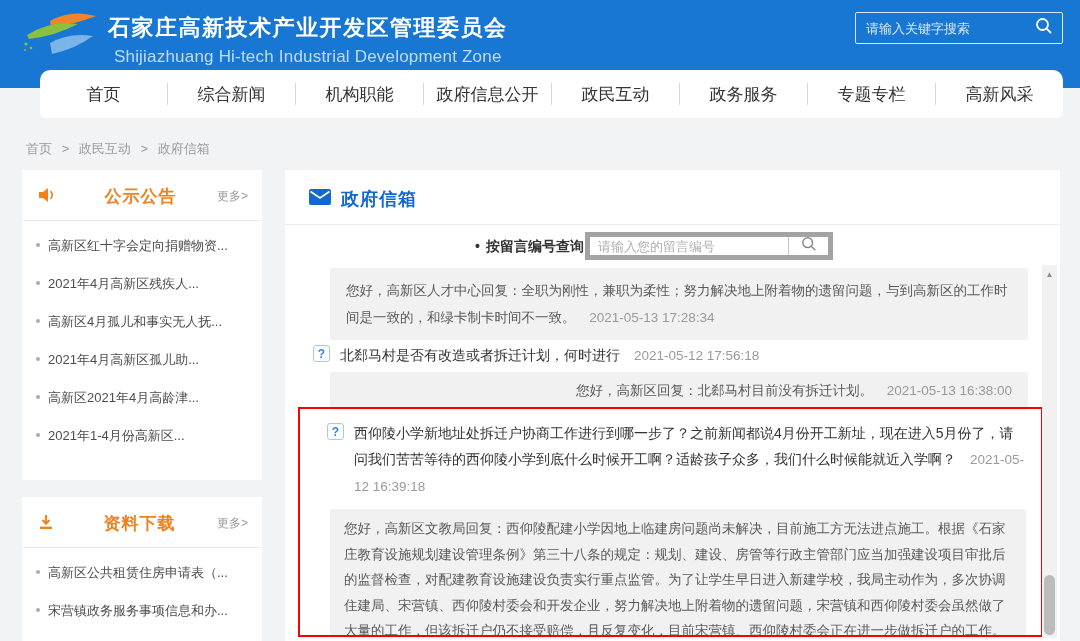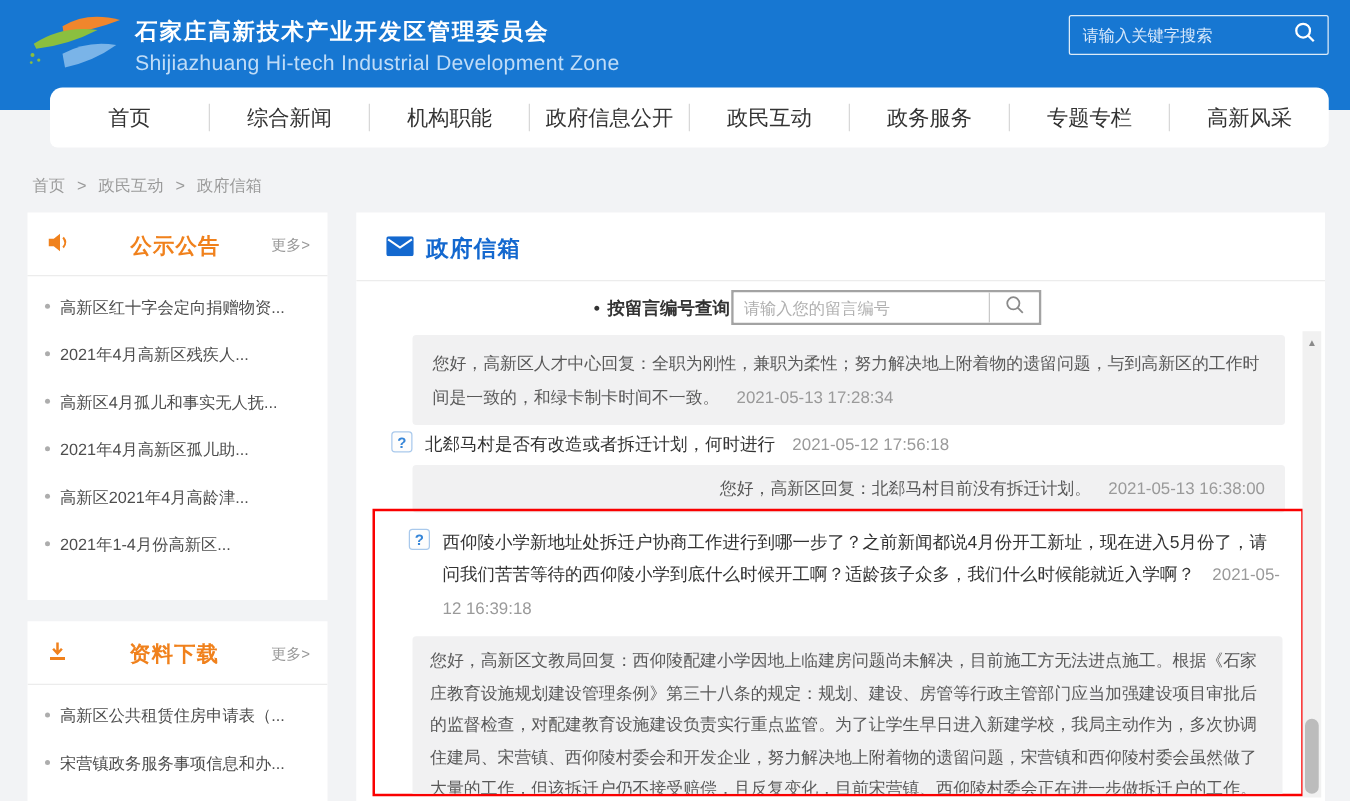--- a/index.html
+++ b/index.html
@@ -6,21 +6,21 @@
   html,body { width:1080px; height:641px; }
   body {
     position:relative; overflow:hidden;
     font-family:"Liberation Sans","DejaVu Sans",sans-serif;
     background:#f2f3f5;
   }
   
   .header { position:absolute; left:0; top:0; width:1080px; height:88px; background:#1777d2; }
   .logo { position:absolute; left:20px; top:8px; width:82px; height:54px; }
   .brand { position:absolute; left:108px; top:13px; }
-  .brand-title { color:#ffffff; font-size:18px; font-weight:bold; letter-spacing:1.5px; }
+  .brand-title { color:#ffffff; font-size:22px; font-weight:bold; letter-spacing:1.5px; }
   .brand-sub { color:#bfdcf7; font-size:17px; text-align:center; margin-top:4px; letter-spacing:.2px; }
   .hsearch { position:absolute; right:17px; top:12px; width:208px; height:32px;
     border:1px solid rgba(255,255,255,.85); border-radius:2px; display:flex; align-items:center; }
   .hsearch input { flex:1; min-width:0; background:transparent; border:none; outline:none;
     color:#fff; font-size:13px; padding:0 10px; font-family:inherit; }
   .hsearch input::placeholder { color:#d9e9fb; }
   .hsearch .btn { width:36px; height:100%; display:flex; align-items:center; justify-content:center; cursor:pointer; }
   
   .navbar { position:absolute; left:40px; top:70px; width:1023px; height:48px; background:#ffffff;
     border-radius:10px 10px 6px 6px; display:flex; align-items:center; }
@@ -42,21 +42,21 @@
     white-space:nowrap; overflow:hidden; cursor:pointer; }
   .panel-list li::before { content:""; position:absolute; left:2px; top:16px; width:4px; height:4px;
     border-radius:50%; background:#adadad; }
   
   #main-panel { left:285px; top:170px; width:775px; height:471px; background:#fff; overflow:hidden; }
   .main-head { display:flex; align-items:center; padding:17px 0 13px 24px; border-bottom:1px solid #ececec; }
   .main-title { color:#1368cf; font-size:18px; font-weight:bold; margin-left:10px; letter-spacing:1px; }
   .query-label { position:absolute; left:190px; top:68px; font-size:14px; font-weight:bold; color:#333; }
   .query-label::before { content:"•"; margin-right:6px; font-weight:bold; }
   .query-box { position:absolute; left:300px; top:62px; width:248px; height:28px;
-    border:2px solid #a3a3a3; display:flex; background:#fff; }
+    border:5px solid #a3a3a3; display:flex; background:#fff; }
   .query-box input { flex:1; min-width:0; border:none; outline:none; padding:0 8px; font-size:13px;
     color:#333; font-family:inherit; }
   .query-box input::placeholder { color:#b0b0b0; }
   .query-btn { width:40px; border-left:1px solid #c9c9c9; display:flex; align-items:center;
     justify-content:center; cursor:pointer; background:#fff; }
   .reply-box { background:#f1f1f2; border-radius:3px; font-size:13.5px; color:#595959; }
   .msg-time { color:#9a9a9a; font-weight:normal; margin-left:10px; }
   #reply1 { position:absolute; left:45px; top:98px; width:698px; padding:9px 16px; line-height:27px; }
   .q-icon { position:absolute; left:0; top:3px; width:17px; height:17px; line-height:16px;
     text-align:center; border:1px solid #a9c9ec; border-radius:3px; color:#3585d8;

